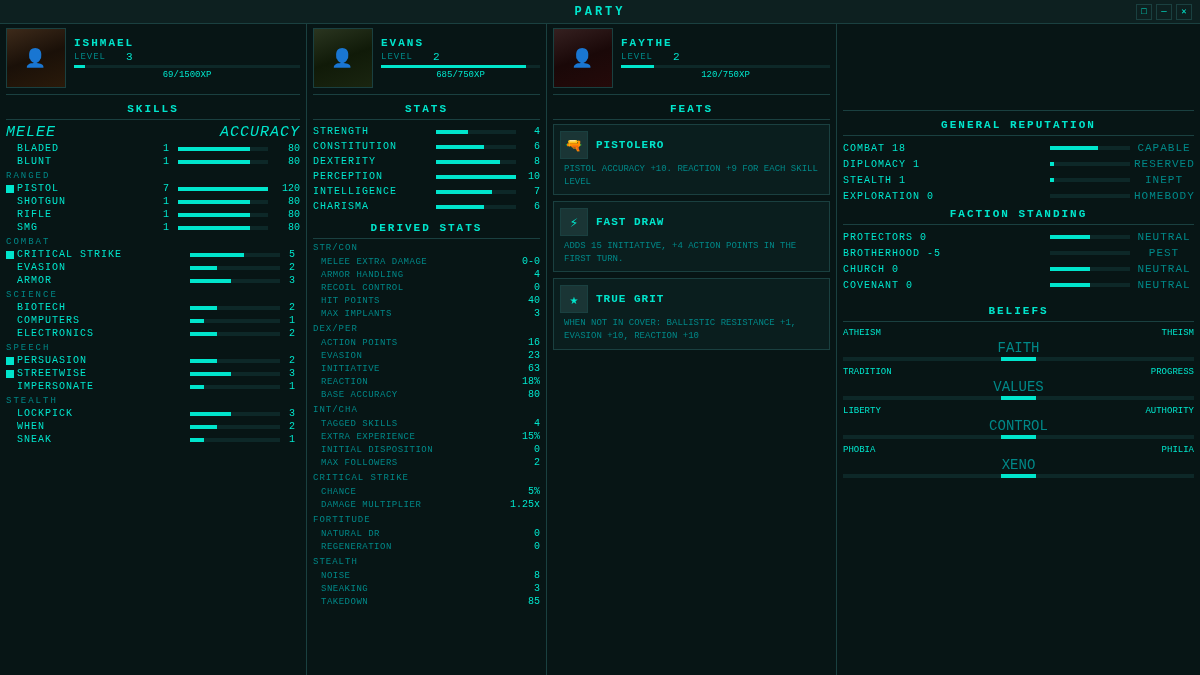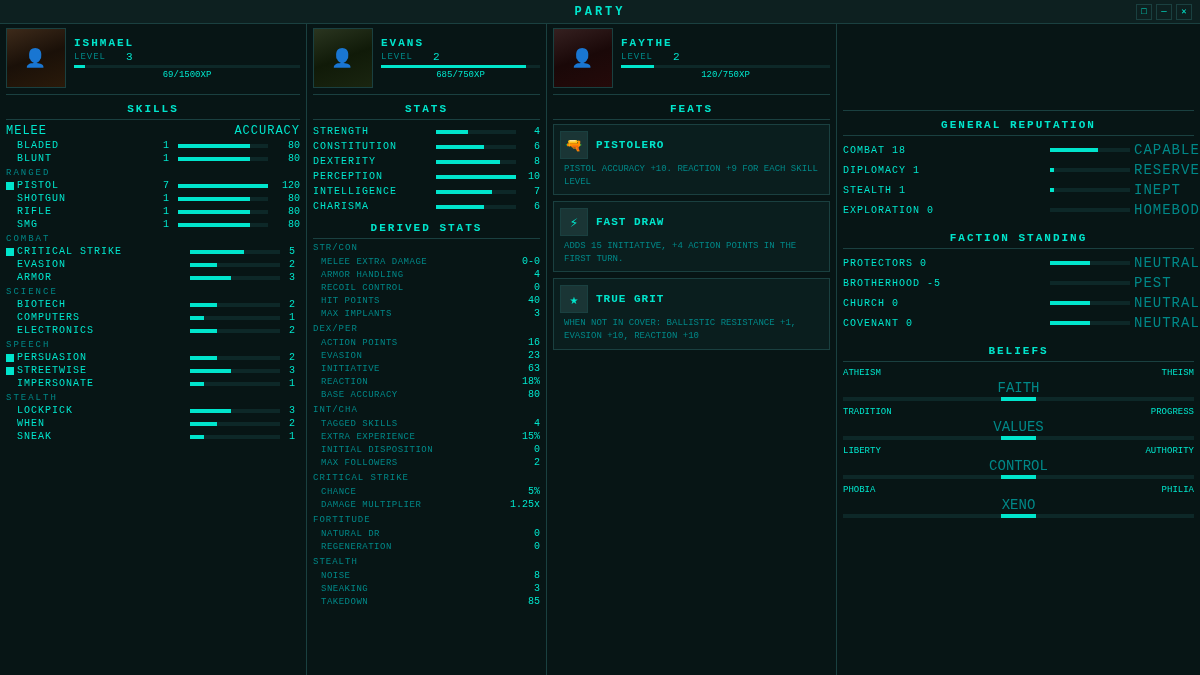--- a/index.html
+++ b/index.html
@@ -55,22 +55,23 @@
       border-bottom: 1px solid #1a4040;
       margin-bottom: 4px;
     }
     .skills-header-row {
       display: flex;
       justify-content: space-between;
       margin-bottom: 2px;
     }
     .skills-header-label {
       color: #00e5cc;
-      font-size: 12px;
+      font-size: 15px;
       letter-spacing: 1px;
+      font-style: italic;
     }
     .skill-category {
       color: #008888;
       font-size: 9px;
       letter-spacing: 2px;
       margin: 4px 0 2px 0;
       text-transform: uppercase;
     }
     .skill-row {
       display: flex;
@@ -264,23 +265,23 @@
     }
     .rep-bar {
       height: 100%;
       background: #00e5cc;
     }
     .rep-bar-neg {
       background: #cc2200;
     }
     .rep-status {
       color: #008888;
-      font-size: 14px;
+      font-size: 11px;
       width: 60px;
-      text-align: left;
+      text-align: center;
       letter-spacing: 1px;
     }
     .belief-row {
       margin: 6px 0;
     }
     .belief-labels {
       display: flex;
       justify-content: space-between;
       margin-bottom: 2px;
     }
@@ -794,21 +795,21 @@
   </div>
         <div class="rep-row">
     <span class="rep-name">EXPLORATION <span style="color:#00e5cc;">0</span></span>
     <div class="rep-bar-container">
             <div class="rep-bar " style="width:0%;"></div>
           </div>
     <span class="rep-status">HOMEBODY</span>
   </div>
       </div>
 
-    <div class="section-header" style="margin-top:8px;">FACTION STANDING</div>
+    <div class="section-header" style="">FACTION STANDING</div>
     <div id="faction-container">
         <div class="rep-row">
     <span class="rep-name">PROTECTORS <span style="color:#00e5cc;">0</span></span>
     <div class="rep-bar-container">
             <div class="rep-bar" style="width:50%;"></div>
           </div>
     <span class="rep-status">NEUTRAL</span>
   </div>
         <div class="rep-row">
     <span class="rep-name">BROTHERHOOD <span style="color:#00e5cc;">-5</span></span>

